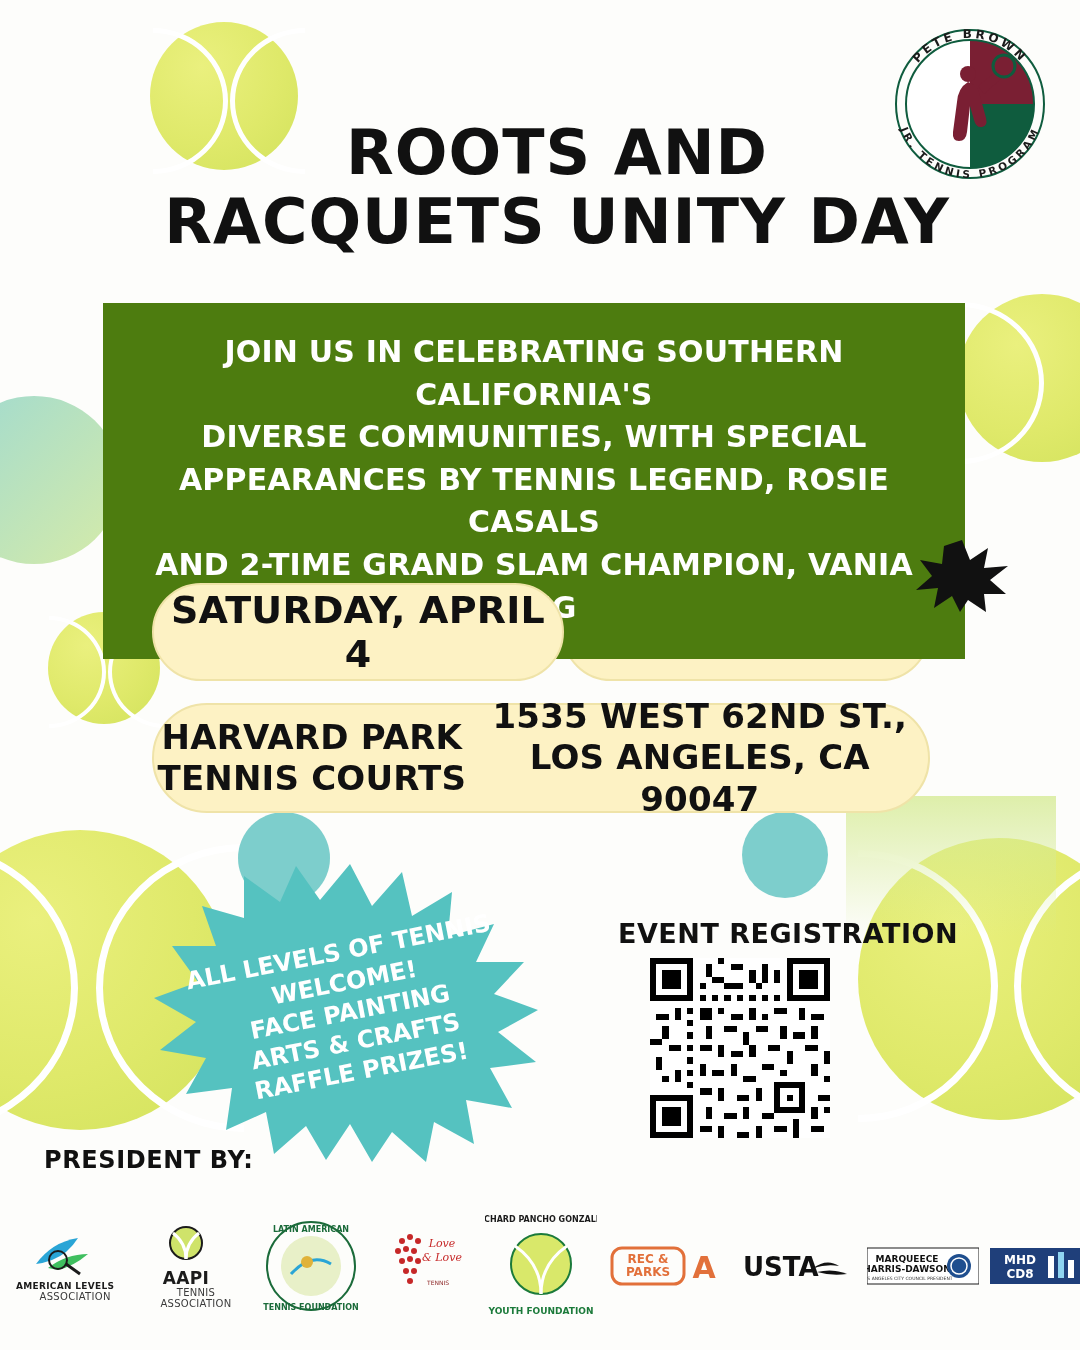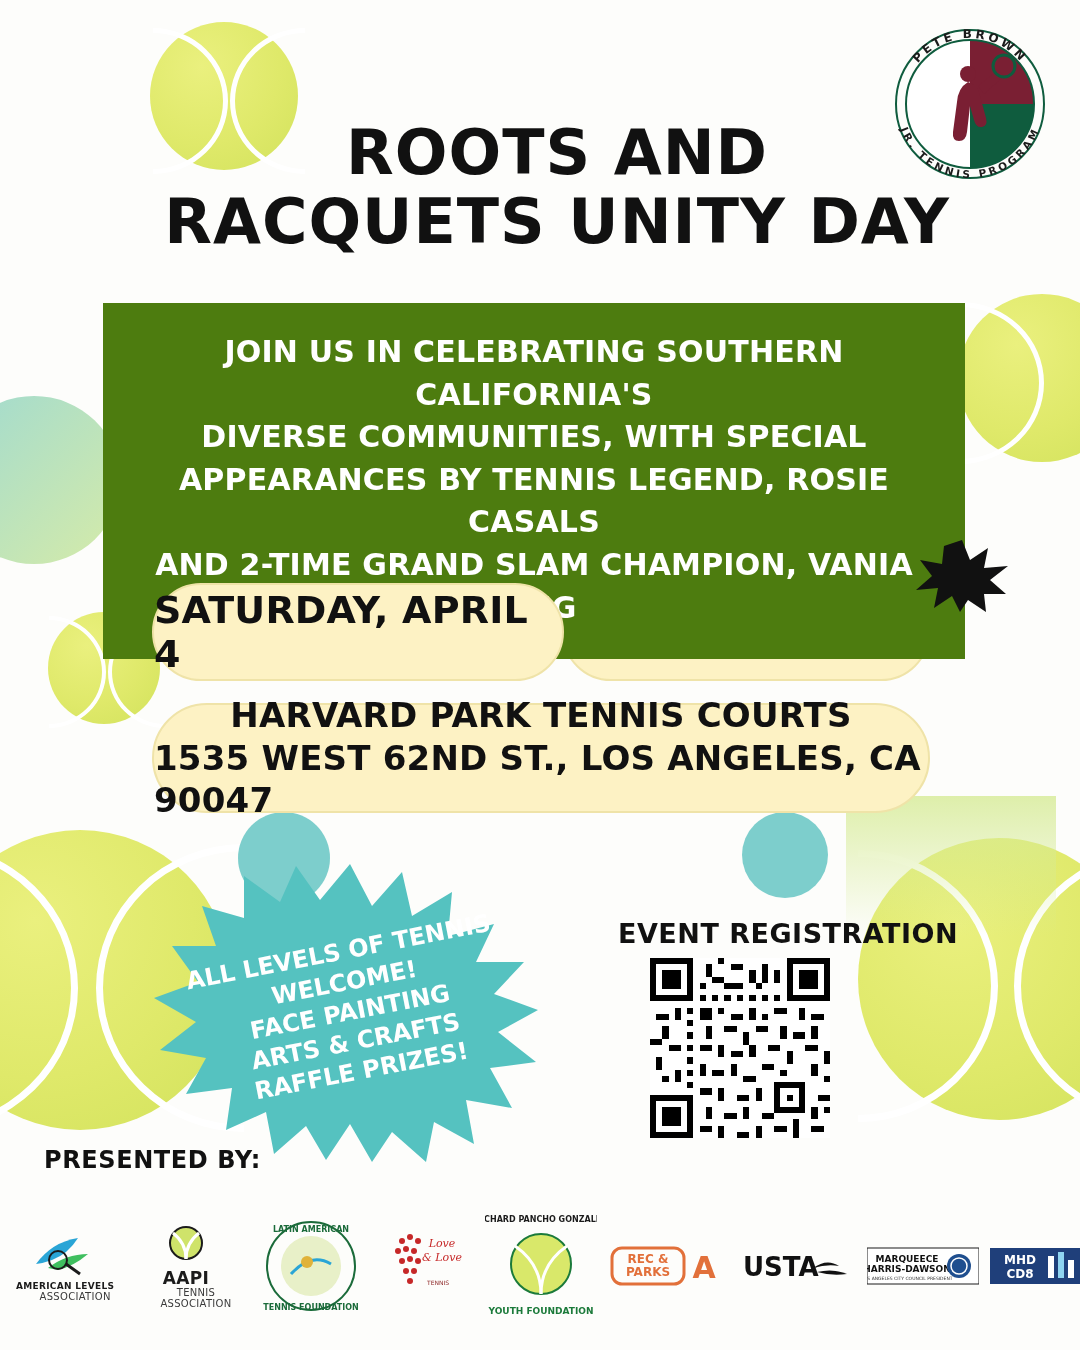--- a/index.html
+++ b/index.html
@@ -110,29 +110,29 @@
     top: 583px;
     width: 368px;
     height: 98px;
     z-index: 3;
   }
   .pill-venue {
     left: 152px;
     top: 703px;
     width: 778px;
     height: 110px;
-    flex-direction: column;
     gap: 2px;
   }
   .pill-text {
     font-size: 38px;
     font-weight: 700;
     color: #111111;
     font-family: "DejaVu Sans", sans-serif;
     letter-spacing: 0.2px;
+    text-align: center;
   }
   .pill-time .pill-text { padding-left: 36px; }
   .pill-venue .pill-text { font-size: 34px; line-height: 1.22; }
 
   
   .black-star {
     position: absolute;
     left: 916px;
     top: 540px;
     width: 92px;
@@ -466,21 +466,21 @@
       <rect x="20" y="27" width="2" height="1"></rect>
         <rect x="23" y="26" width="1" height="3"></rect>
       <rect x="26" y="27" width="2" height="1"></rect>
         <rect x="27" y="22" width="2" height="1"></rect>
       <rect x="26" y="24" width="1" height="2"></rect>
         <rect x="28" y="24" width="1" height="1"></rect>
     </g>
   </svg>
 </div>
 
-<div class="presented">PRESENTED BY:</div>
+<div class="presented">PRESIDENT BY:</div>
 
 <div class="sponsors">
 
   <div class="sponsor" style="width:108px;">
     <svg width="70" height="52" viewBox="0 0 70 52" aria-hidden="true">
       <path d="M6 34 q16 -22 42 -26 q-10 16 -26 22 q-8 3 -16 4z" fill="#2aa5d6"></path>
       <path d="M18 38 q18 -14 40 -14 q-14 12 -30 16z" fill="#3fbf5f"></path>
       <circle cx="28" cy="30" r="9" fill="none" stroke="#1b1b1b" stroke-width="2"></circle>
       <line x1="36" y1="34" x2="50" y2="44" stroke="#1b1b1b" stroke-width="3"></line>
     </svg>

